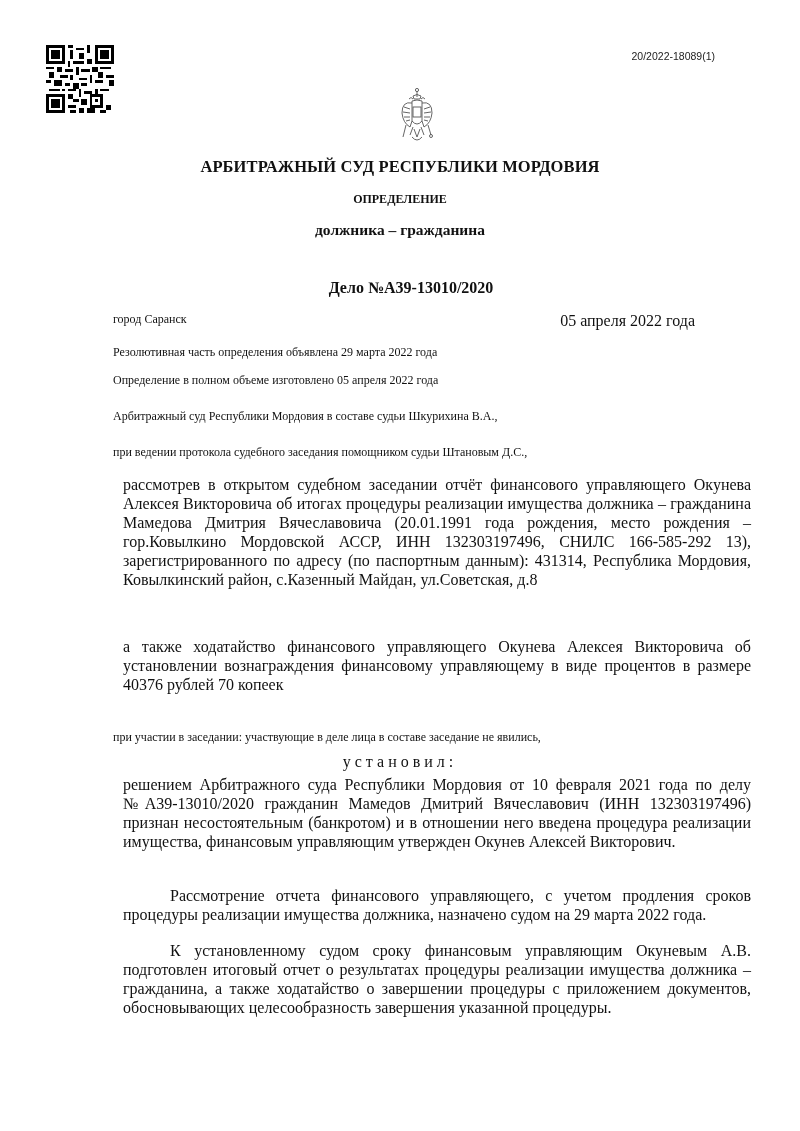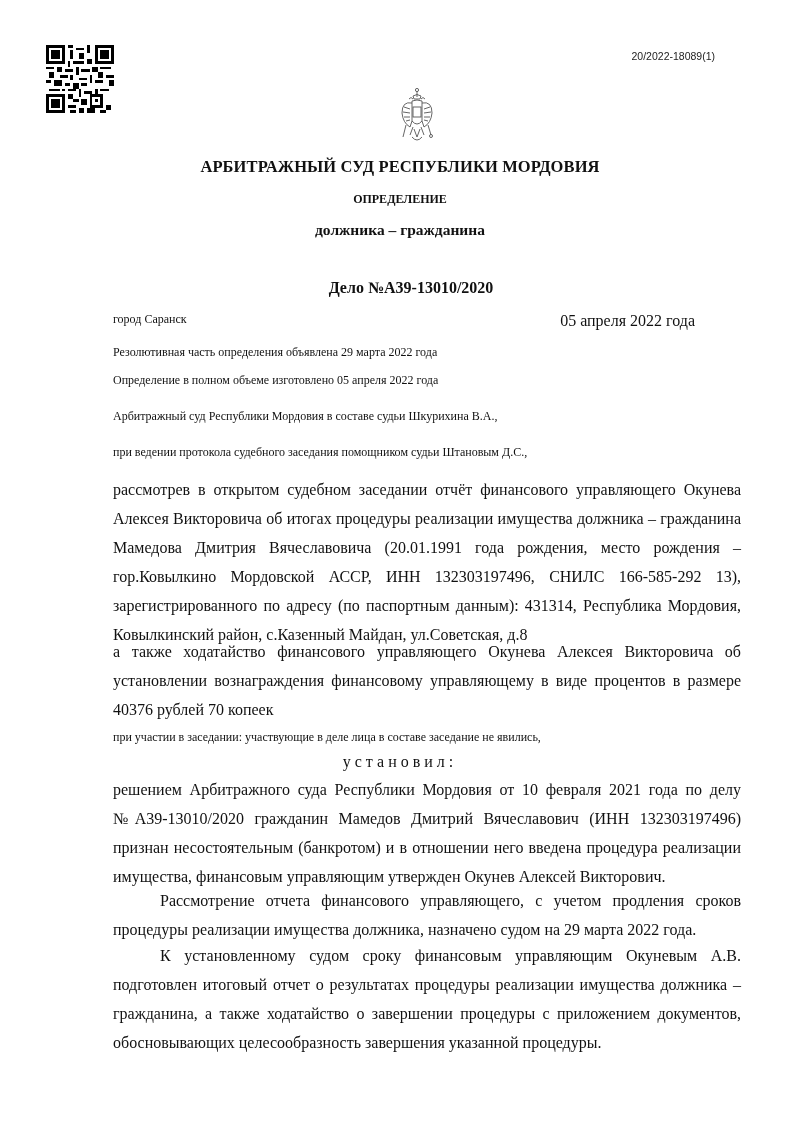--- a/index.html
+++ b/index.html
@@ -10,21 +10,21 @@
            font-size: 10.5px; color: #222; }
   .emblem { position: absolute; left: 400px; top: 87px; width: 34px; height: 60px; }
   .center { position: absolute; left: 0; width: 800px; text-align: center; font-weight: bold; }
   .court { top: 157px; font-size: 16.5px; letter-spacing: 0.1px; }
   .doctype { top: 192px; font-size: 12px; }
   .subj { top: 220px; font-size: 15.5px; line-height: 20px; }
   .case { top: 279px; font-size: 16px; padding-left: 11px; }
   .line { position: absolute; left: 113px; width: 628px; font-size: 12px; white-space: nowrap; }
   .city { top: 312px; }
   .date { position: absolute; right: 105px; top: 312px; font-size: 16px; }
-  .para { position: absolute; left: 113px; width: 628px; font-size: 16px; line-height: 29px;
+  .para { position: absolute; left: 123px; width: 628px; font-size: 16px; line-height: 19px;
           text-align: justify; }
   .indent { text-indent: 47px; }
   .ustan { position: absolute; left: 0; width: 800px; text-align: center; top: 753px; font-size: 16px;
            letter-spacing: 4px; }
 </style>
 </head>
 <body>
 
 <svg class="qr" viewBox="0 0 25 25" shape-rendering="crispEdges">
   <rect x="0" y="0" width="25" height="25" fill="#fff"></rect>

